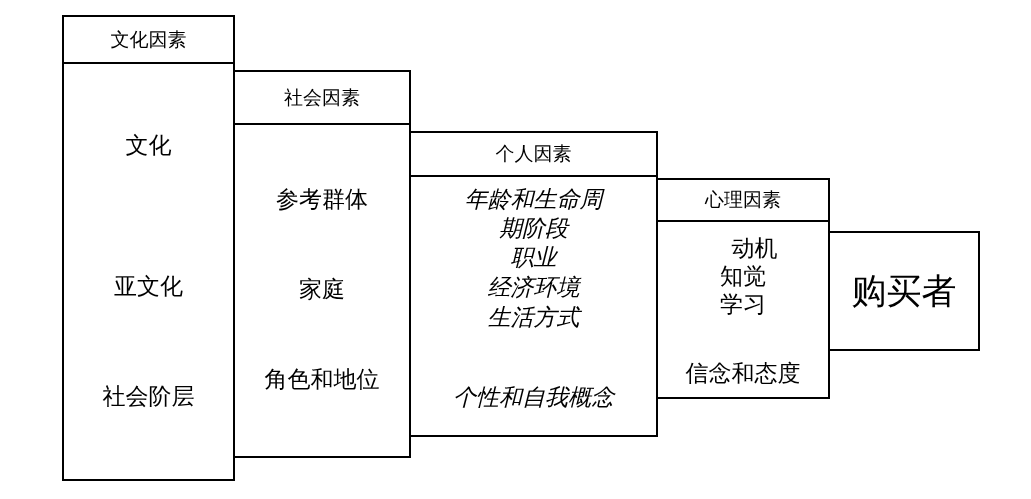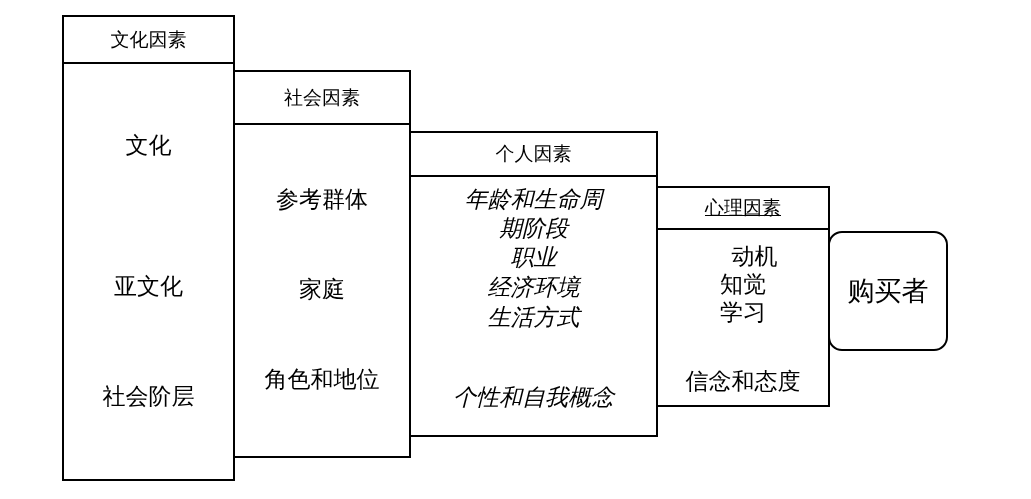--- a/index.html
+++ b/index.html
@@ -67,37 +67,36 @@
     width: 150px;
     transform: translateX(-50%);
     white-space: normal;       
   }
   .box-personal .i1 { top: 66px; }
   .box-personal .i2 { top: 96px; }
   .box-personal .i3 { top: 126px; }
   .box-personal .i4 { top: 206px; }
 
   
-  .box-psych { left: 656px; top: 186px; width: 174px; height: 221px; text-decoration: underline; }
+  .box-psych { left: 656px; top: 178px; width: 174px; height: 221px; }
   .box-psych .fheader { height: 42px; }
   .box-psych .fitem { line-height: 29px; }
   .box-psych .i0 { top: 12px; padding-left: 23px; }
   .box-psych .i1 { top: 40px; }
   .box-psych .i2 { top: 68px; }
   .box-psych .i3 { top: 137px; }
 
   
   .box-buyer {
-    left: 828px; top: 231px; width: 120px; height: 120px;
+    left: 828px; top: 231px; width: 152px; height: 120px;
     display: flex;
     align-items: center;
     justify-content: center;
-    font-size: 27px;
+    font-size: 35px;
     white-space: nowrap;
-    border-radius: 14px;
   }
 </style>
 </head>
 <body>
 
 <div class="diagram">
 
   <div class="fbox box-cultural">
     <div class="fheader">文化因素</div>
     <div class="fbody">

